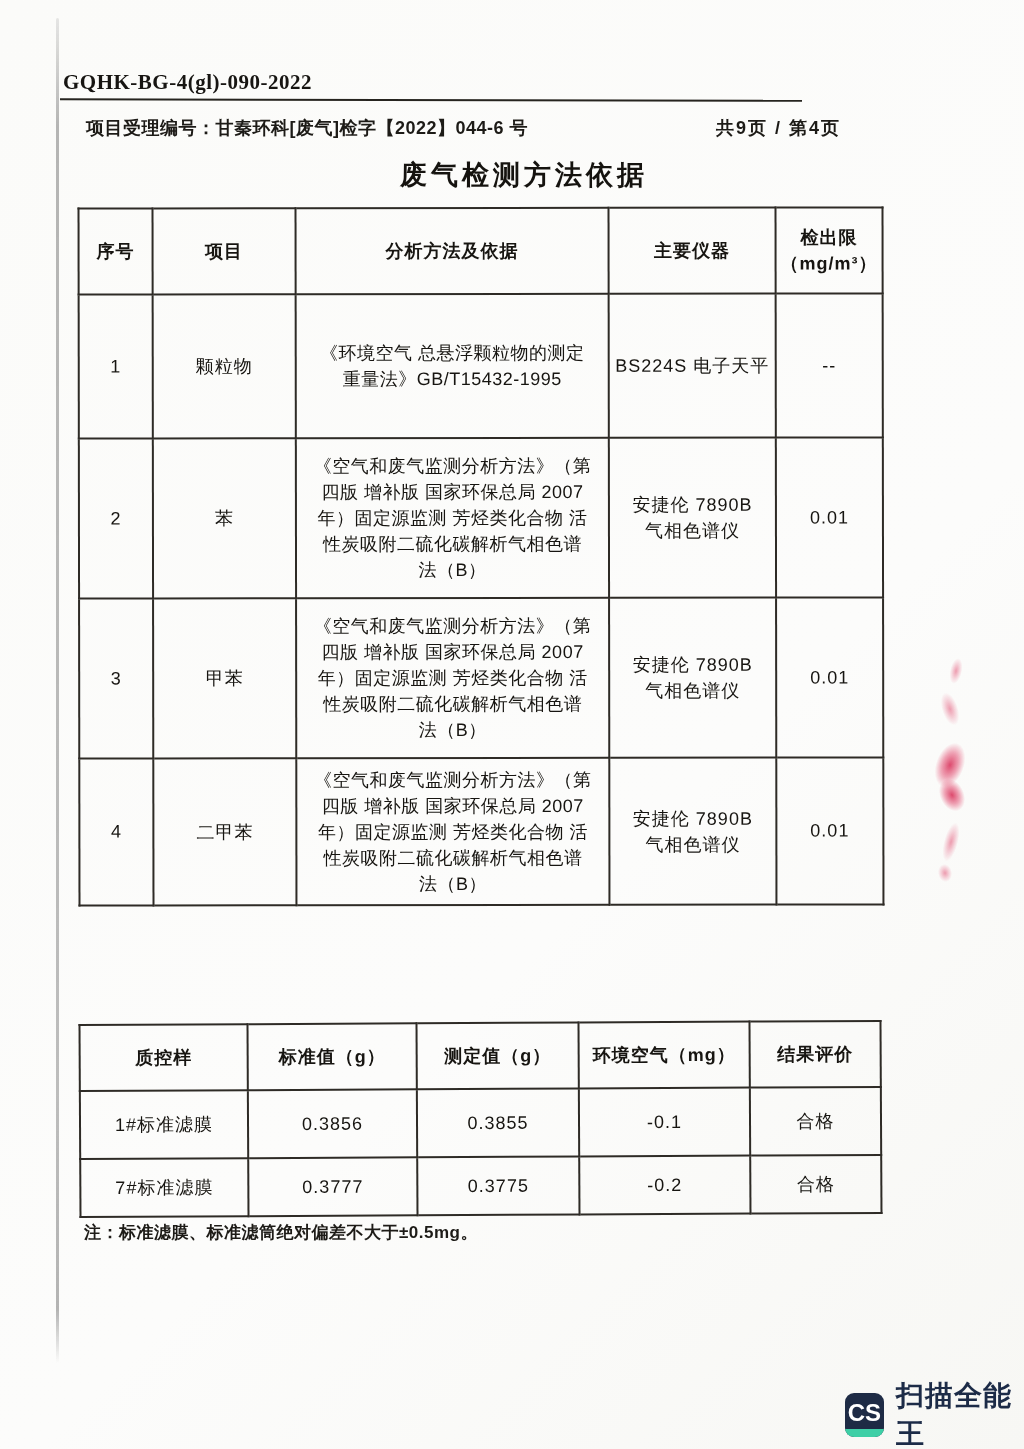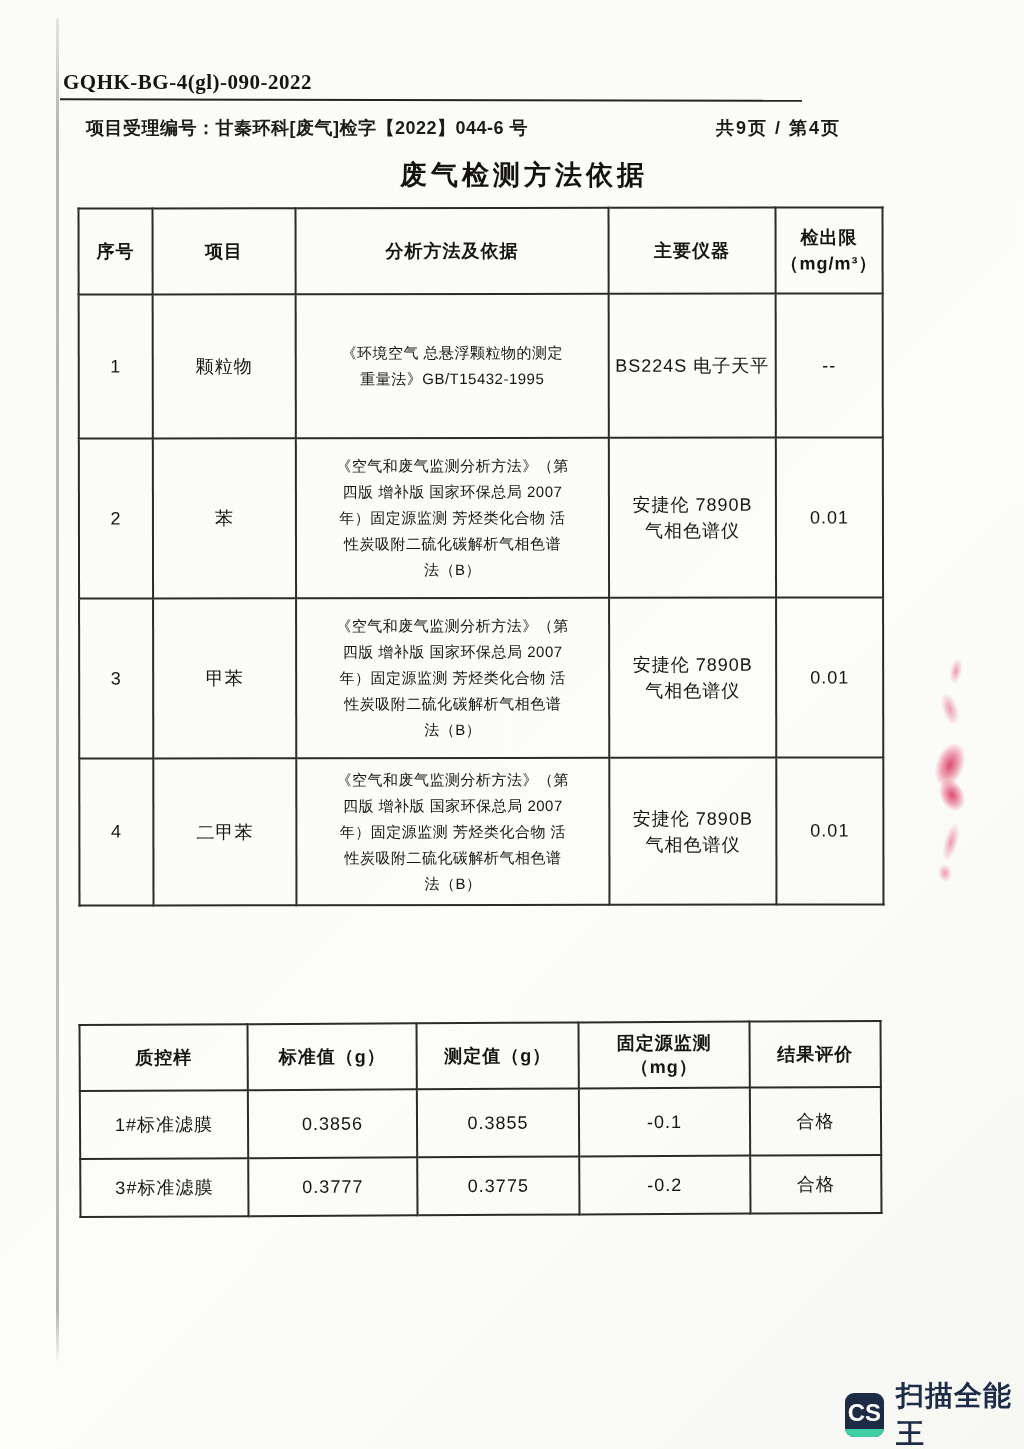--- a/index.html
+++ b/index.html
@@ -44,21 +44,21 @@
   td{
     border:2px solid #2e2b26;
     text-align:center;vertical-align:middle;
     font-size:18px;color:#171511;padding:2px 4px;
     letter-spacing:1px;
   }
   .t1{left:78px;top:207px;transform:rotate(-.08deg);}
   .t2{left:79px;top:1022px;transform:rotate(-.3deg);}
   .t1 td.head,.t2 td.head{font-weight:bold;font-size:18px;}
   .ml{white-space:pre-line;line-height:26px;}
-  .method{font-size:15px;letter-spacing:.5px;}
+  .method{font-size:18px;letter-spacing:.5px;}
   .qc-note{
     position:absolute;left:84px;top:1221px;
     font-size:17px;font-weight:bold;color:#1d1b17;letter-spacing:.5px;
   }
   
   .ink{position:absolute;filter:blur(.7px);opacity:.85;}
   .ink i{position:absolute;display:block;border-radius:50%;}
   .blob{background:radial-gradient(closest-side,rgba(214,32,77,.95),rgba(224,60,100,.55) 55%,rgba(224,60,100,0) 100%);}
   .blob-light{background:radial-gradient(closest-side,rgba(226,80,115,.65),rgba(230,110,140,.3) 60%,rgba(230,110,140,0) 100%);}
   
@@ -162,40 +162,41 @@
         <col style="width:169px">
         <col style="width:162px">
         <col style="width:171px">
         <col style="width:131px">
     </colgroup>
     <tbody>
         <tr style="height:66px">
       <td class="head">质控样</td>
       <td class="head">标准值（g）</td>
       <td class="head">测定值（g）</td>
-      <td class="head">固定源监测（mg）</td>
+      <td class="head">环境空气（mg）</td>
       <td class="head">结果评价</td>
     </tr>
     <tr style="height:68px">
       <td>1#标准滤膜</td>
       <td>0.3856</td>
       <td>0.3855</td>
       <td>-0.1</td>
       <td>合格</td>
     </tr>
     <tr style="height:58px">
-      <td>3#标准滤膜</td>
+      <td>7#标准滤膜</td>
       <td>0.3777</td>
       <td>0.3775</td>
       <td>-0.2</td>
       <td>合格</td>
     </tr>
   </tbody>
     </table>
 
+  <div class="qc-note">注：标准滤膜、标准滤筒绝对偏差不大于±0.5mg。</div>
 
   <div class="ink" style="left:930px;top:650px;width:60px;height:240px;">
     <i class="blob-light" style="left:20px;top:8px;width:12px;height:26px;transform:rotate(12deg);"></i>
     <i class="blob-light" style="left:12px;top:42px;width:16px;height:34px;transform:rotate(-18deg);"></i>
     <i class="blob" style="left:6px;top:92px;width:28px;height:46px;transform:rotate(20deg);"></i>
     <i class="blob" style="left:10px;top:128px;width:24px;height:34px;transform:rotate(-25deg);"></i>
     <i class="blob-light" style="left:14px;top:172px;width:14px;height:40px;transform:rotate(15deg);"></i>
     <i class="blob-light" style="left:8px;top:214px;width:14px;height:18px;transform:rotate(-10deg);"></i>
   </div>
 

